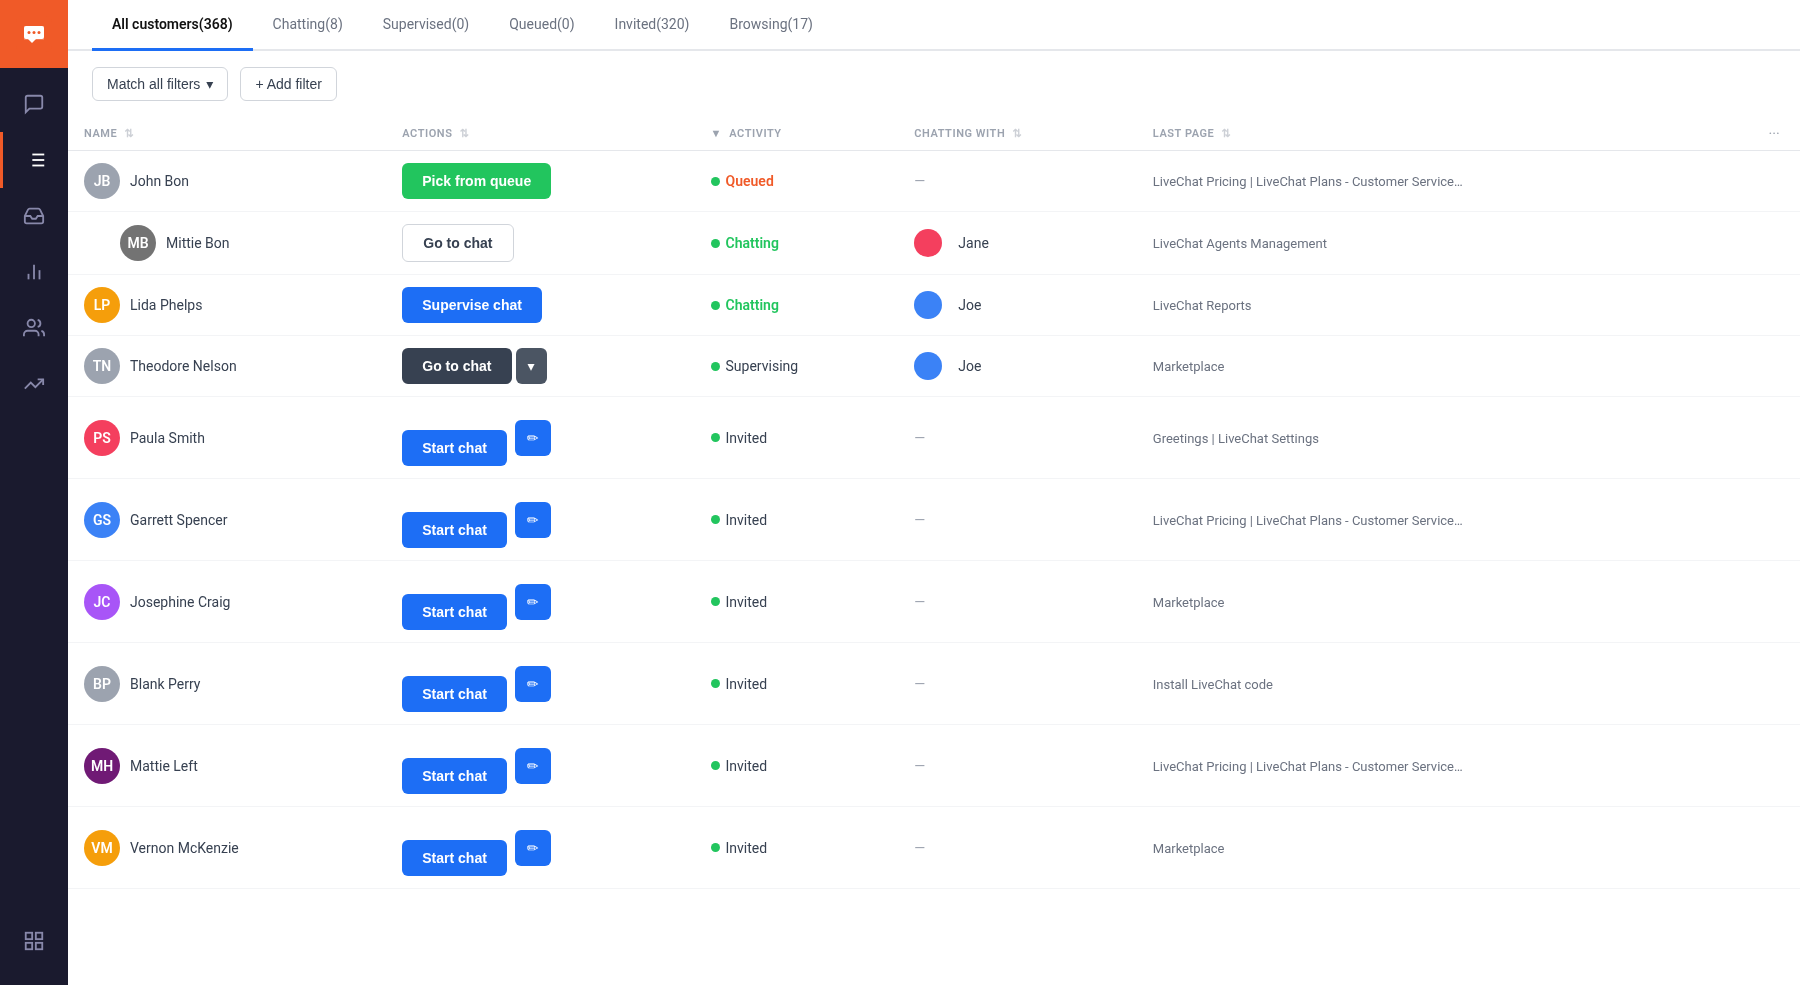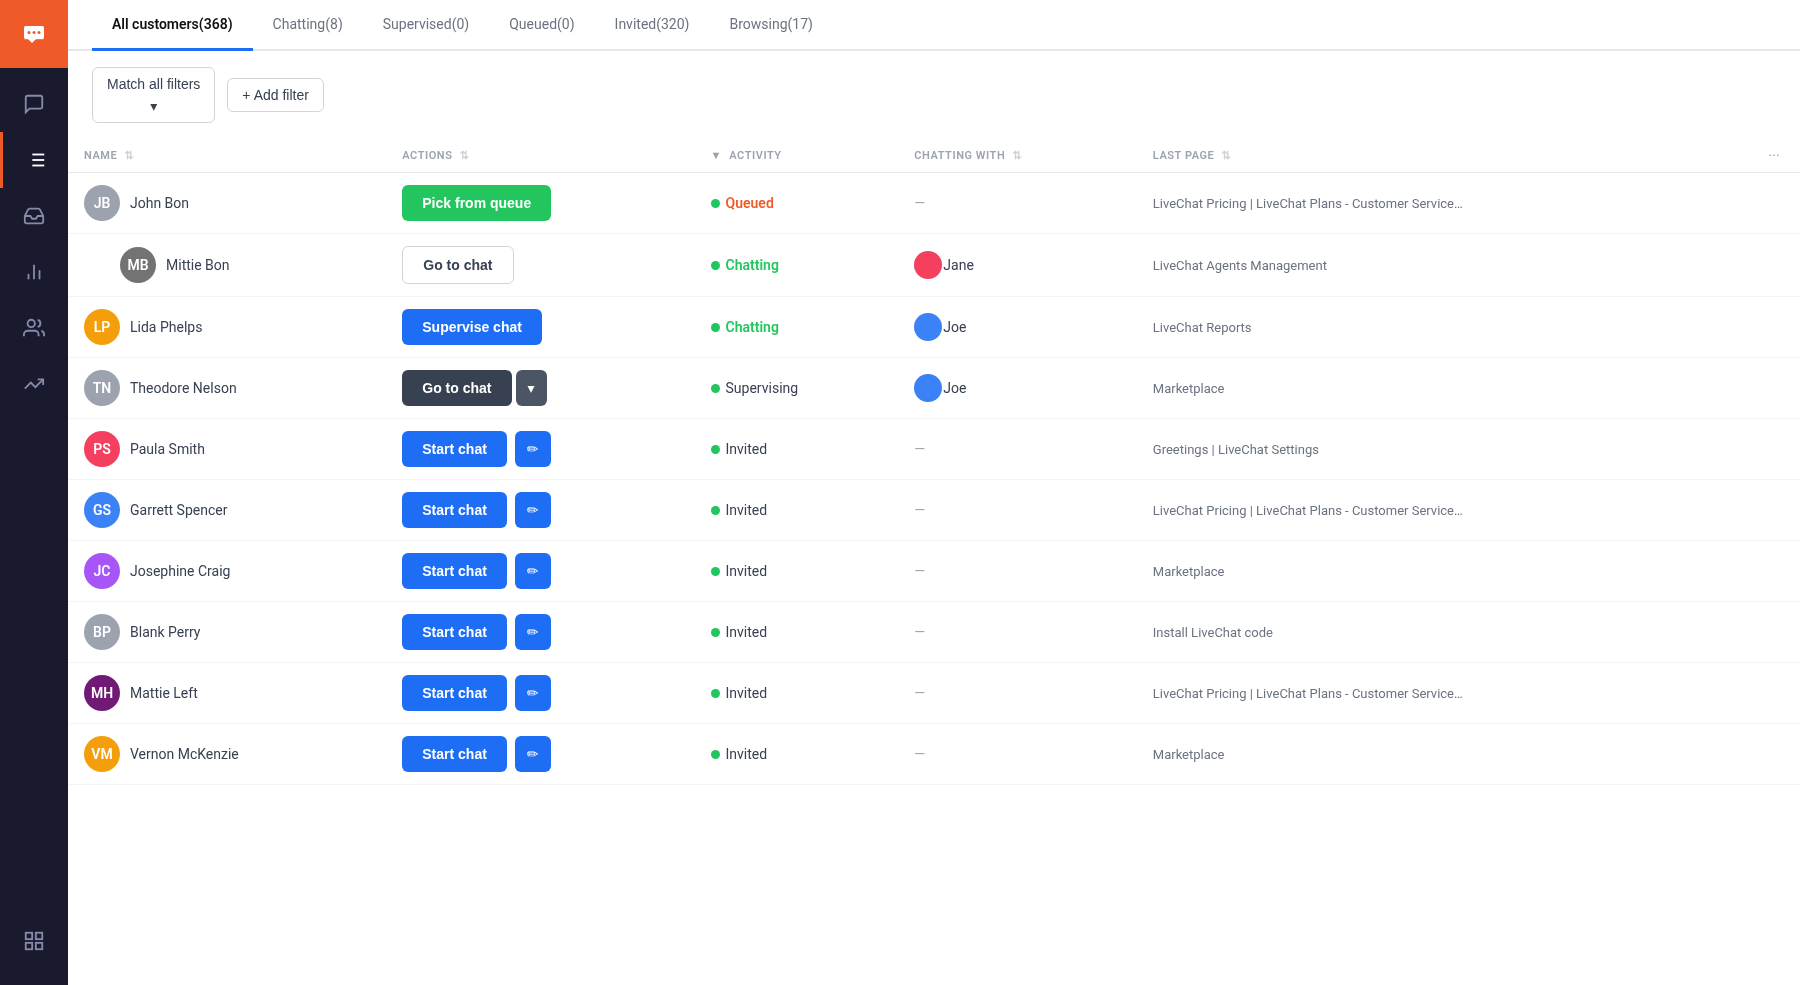--- a/index.html
+++ b/index.html
@@ -92,21 +92,20 @@
       display: flex;
       align-items: center;
       gap: 6px;
       padding: 8px 14px;
       border: 1.5px solid #d1d5db;
       border-radius: 6px;
       background: #fff;
       cursor: pointer;
       font-size: 14px;
       color: #374151;
-      flex-direction: column;
     }
     .btn-add-filter {
       display: flex;
       align-items: center;
       gap: 4px;
       padding: 8px 14px;
       border: 1.5px solid #d1d5db;
       border-radius: 6px;
       background: #fff;
       cursor: pointer;
@@ -226,20 +225,21 @@
     .btn-start {
       background: #1d6ef5;
       color: #fff;
       border: none;
       border-radius: 6px;
       padding: 10px 20px;
       font-size: 14px;
       font-weight: 700;
       cursor: pointer;
       white-space: nowrap;
+      margin-top: 21px;
     }
     .btn-edit {
       background: #1d6ef5;
       color: #fff;
       border: none;
       border-radius: 6px;
       padding: 10px 12px;
       font-size: 14px;
       cursor: pointer;
       margin-left: 4px;
@@ -266,21 +266,21 @@
     .dot-green { background: #22c55e; }
     .status-queued { color: #f05a28; font-weight: 600; }
     .status-chatting { color: #22c55e; font-weight: 600; }
     .status-supervising { color: #374151; }
     .status-invited { color: #374151; }
 
     
     .agent-cell {
       display: flex;
       align-items: center;
-      gap: 1px;
+      gap: 16px;
     }
     .agent-avatar {
       width: 28px;
       height: 28px;
       border-radius: 50%;
       background: #d1d5db;
       flex-shrink: 0;
       overflow: hidden;
     }
 

